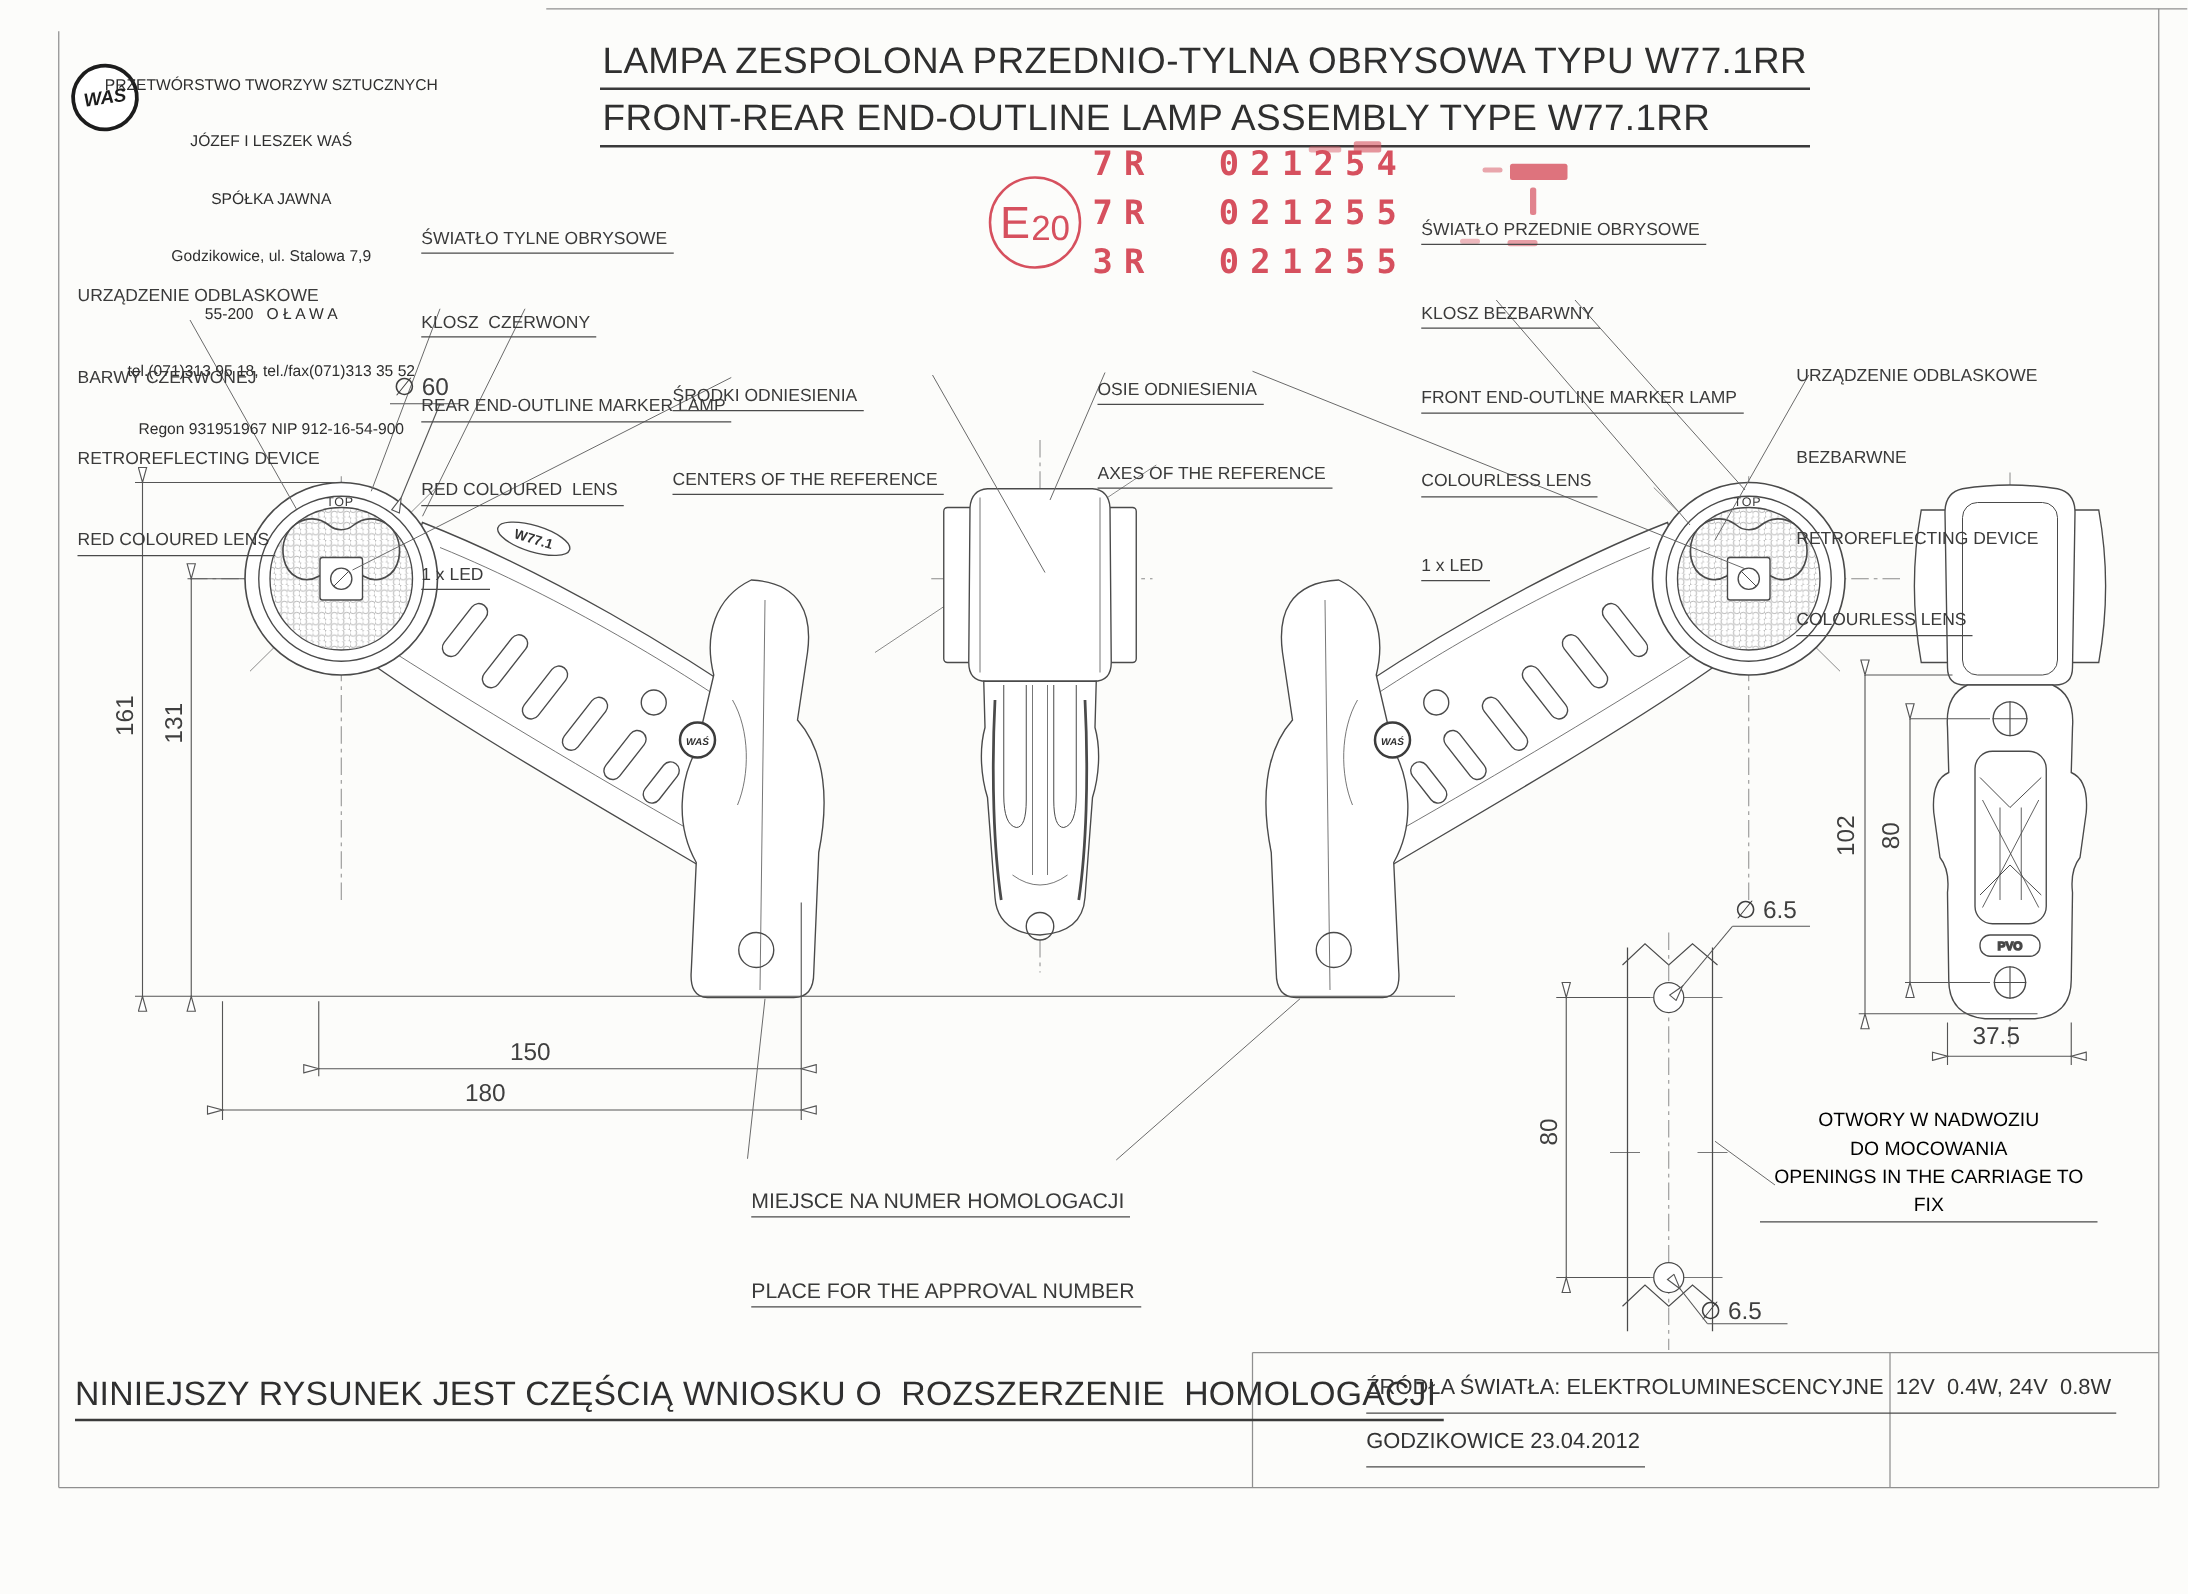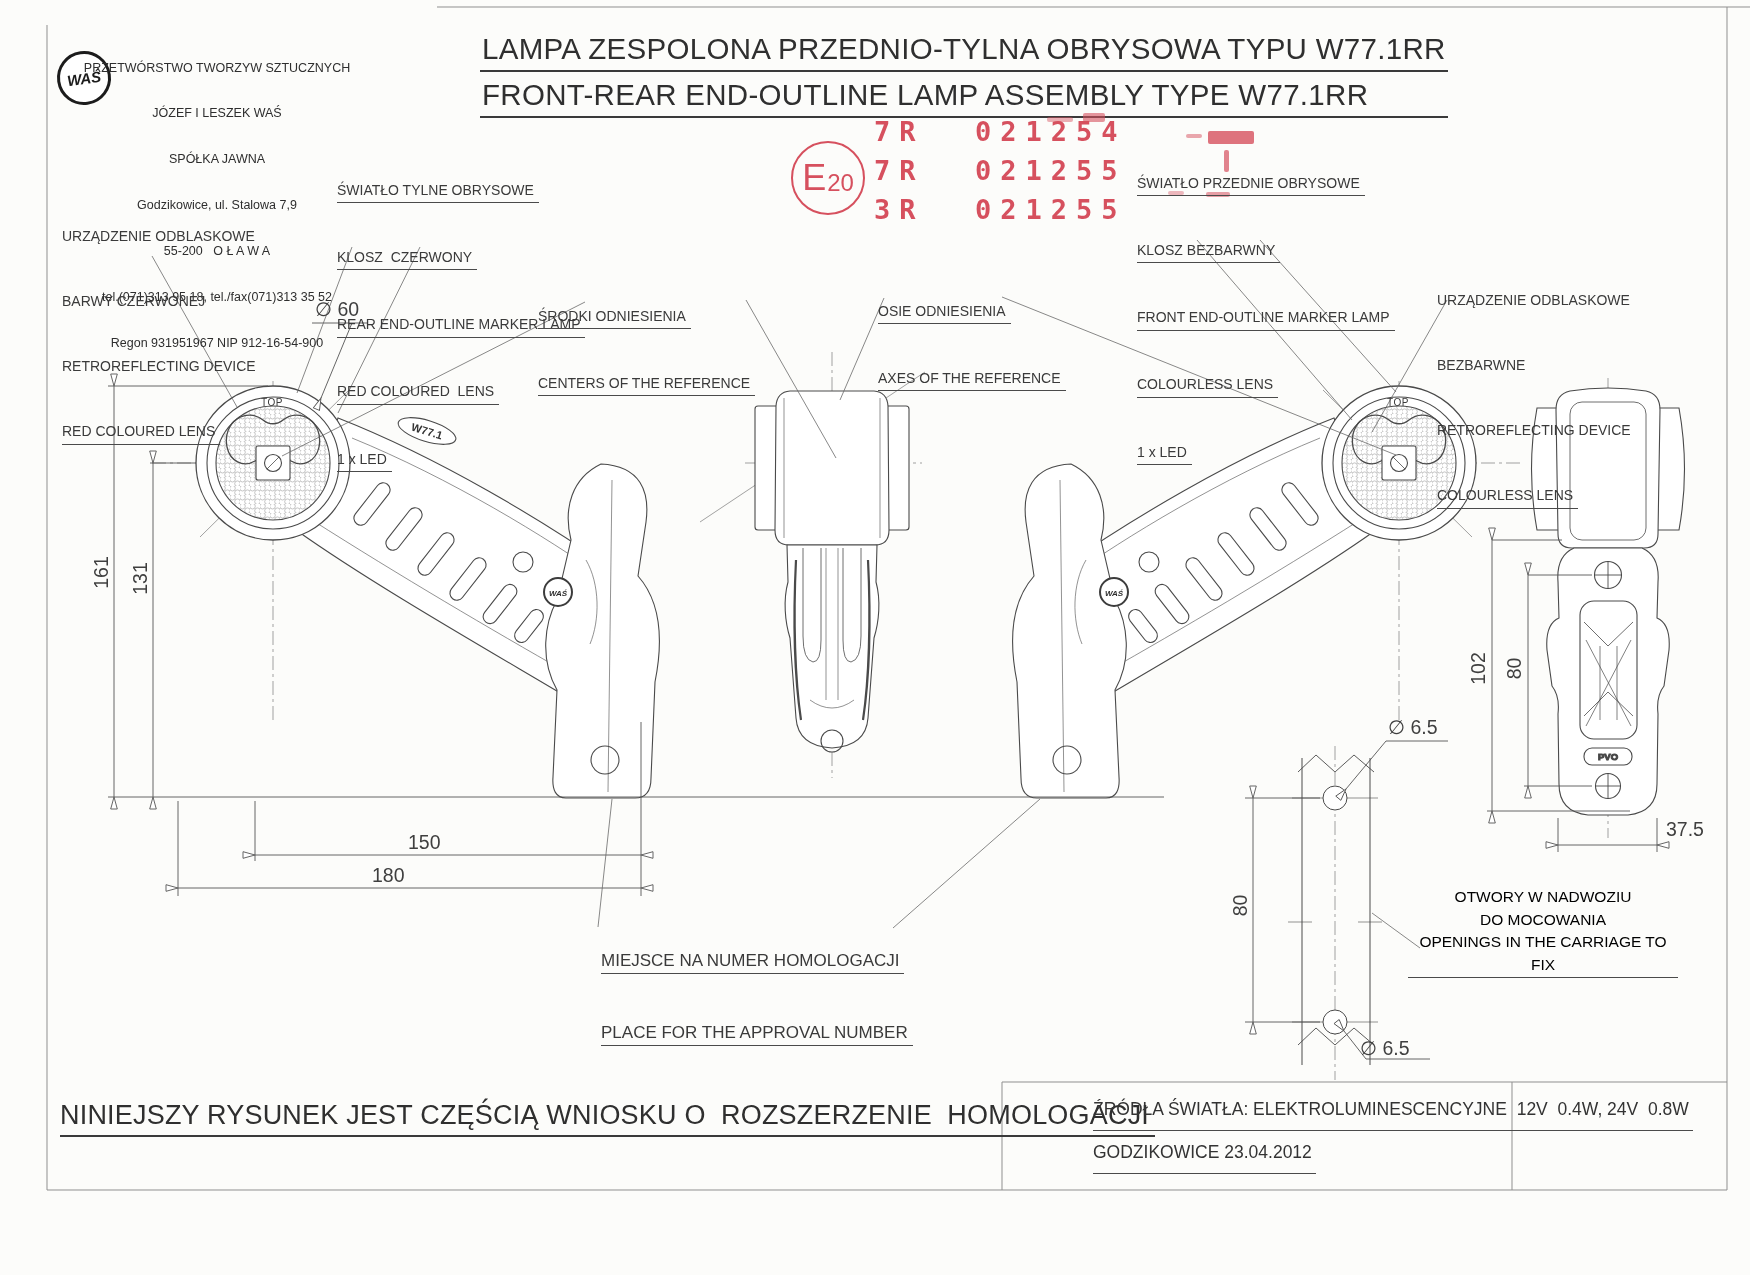--- a/index.html
+++ b/index.html
@@ -15,21 +15,21 @@
   .company{width:290px;text-align:center;font-size:12.5px;line-height:15.3px;color:#2e2e2e;white-space:pre;}
   .logo-circle{width:48px;height:48px;border:3px solid #1c1c1c;border-radius:50%;
     display:flex;align-items:center;justify-content:center;font-weight:bold;font-style:italic;
     font-size:15px;color:#1c1c1c;transform:rotate(-8deg);background:#fff;}
   .title-block{width:968px;}
   .title-line{display:block;font-size:29.5px;letter-spacing:.3px;color:#2f2f2f;
     border-bottom:2px solid #3a3a3a;padding:0 0 4px 2px;margin-bottom:6px;white-space:pre;}
   .stamp-circle{width:70px;height:70px;border:2.5px solid #d6505e;border-radius:50%;
     color:#d6505e;display:flex;align-items:center;justify-content:center;background:transparent;}
   .stamp-circle .e{font-size:36px;font-weight:500;line-height:1;}
-  .stamp-circle .n{font-size:24px;font-weight:500;margin:10px 0 0 1px;line-height:1;}
+  .stamp-circle .n{font-size:28px;font-weight:500;margin:10px 0 0 1px;line-height:1;}
   .stamp-row{font-family:"DejaVu Sans Mono", monospace;font-weight:bold;font-size:27px;
     letter-spacing:9px;color:#d6505e;white-space:pre;}
   .smudge{background:#d6505e;border-radius:2px;}
   .dim{font-size:19.5px;color:#3f3f3f;white-space:pre;}
   .vdim{width:46px;text-align:center;transform:rotate(-90deg);}
   .tinytxt{font-size:10px;font-weight:normal;letter-spacing:.5px;color:#3a3a3a;width:44px;text-align:center;}
   .note-line{display:inline-block;font-size:27px;color:#2f2f2f;letter-spacing:.2px;
     border-bottom:2px solid #3a3a3a;padding:0 6px 4px 0;margin-bottom:7px;white-space:pre;}
   .src{font-size:17.5px;line-height:30px;color:#333;}
   .src .ln{display:table;border-bottom:1.5px solid #4a4a4a;padding:0 4px 6px 0;margin-bottom:6px;white-space:pre;}
@@ -318,21 +318,21 @@
   <div><span class="uu">OPENINGS IN THE CARRIAGE TO FIX</span></div>
 </div>
 
 <div class="abs dim" style="left:315px;top:298px">∅ 60</div>
 <div class="abs dim vdim" style="left:78px;top:561px">161</div>
 <div class="abs dim vdim" style="left:117px;top:567px">131</div>
 <div class="abs dim" style="left:408px;top:831px">150</div>
 <div class="abs dim" style="left:372px;top:864px">180</div>
 <div class="abs dim vdim" style="left:1455px;top:657px">102</div>
 <div class="abs dim vdim" style="left:1491px;top:657px">80</div>
-<div class="abs dim" style="left:1666px;top:818px">37.5</div>
+<div class="abs dim" style="left:1578px;top:818px">37.5</div>
 <div class="abs dim" style="left:1388px;top:716px">∅ 6.5</div>
 <div class="abs dim vdim" style="left:1217px;top:894px">80</div>
 <div class="abs dim" style="left:1360px;top:1037px">∅ 6.5</div>
 
 <div class="abs tinytxt" style="left:250px;top:397px">TOP</div>
 <div class="abs tinytxt" style="left:1376px;top:397px">TOP</div>
 
 <div class="abs" style="left:60px;top:1100px">
   <span class="note-line">NINIEJSZY RYSUNEK JEST CZĘŚCIĄ WNIOSKU O  ROZSZERZENIE  HOMOLOGACJI</span><br>
 </div>

